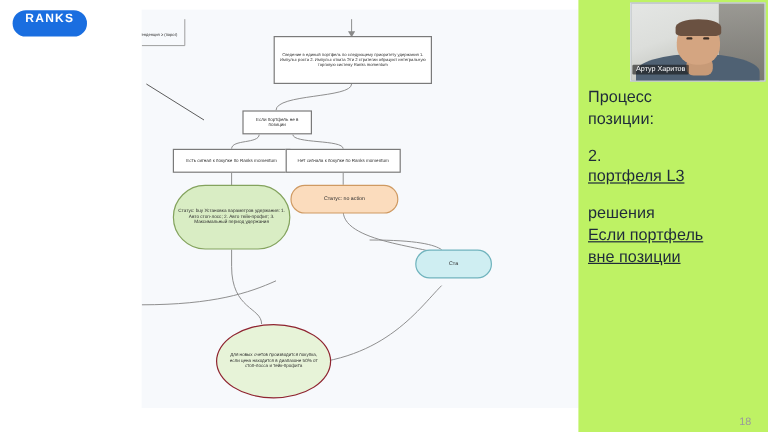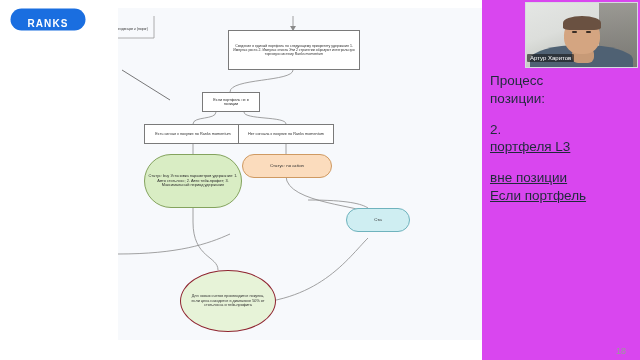--- a/index.html
+++ b/index.html
@@ -8,23 +8,23 @@
     background:#ffffff;
     font-family:"Liberation Sans","DejaVu Sans",sans-serif;
     position:relative;
   }
   
   #slide{position:absolute;inset:0;background:#ffffff;}
 
   
   #logo{
     position:absolute;left:12px;top:10px;
-    width:72px;height:19px;border-radius:10px;
+    width:59px;height:19px;border-radius:10px;
     background:#1a6ee0;
-    display:flex;align-items:flex-end;justify-content:center;
+    display:flex;align-items:flex-start;justify-content:center;
     box-shadow:0 0 0 1.5px #1a6ee0;
   }
   #logo span{
     color:#ffffff;font-size:10px;font-weight:bold;letter-spacing:1.1px;
     font-family:"Liberation Sans",sans-serif;
   }
 
   
   #diagram{
     position:absolute;left:118px;top:8px;width:364px;height:332px;
@@ -45,21 +45,21 @@
   .n-green{background:#d9edc4;border:0.8px solid #84a35e;border-radius:46px;}
   .n-peach{background:#fbdcbd;border:0.8px solid #cf9a62;border-radius:46px;}
   .n-cyan{background:#cfeef2;border:0.8px solid #6fb3bd;border-radius:46px;}
   .n-circle{
     background:#e7f3d8;border:1.6px solid #8f2430;border-radius:50%;
   }
 
   
   #textpanel{
     position:absolute;left:482px;top:0;width:158px;height:360px;
-    background:#d946ef;
+    background:#bef264;
   }
   #textblock{
     position:absolute;left:8px;top:72px;width:148px;
     font-family:"Liberation Sans",sans-serif;
     font-size:13.5px;line-height:1.32;color:#1f2b3a;
   }
   #textblock p{margin:0;}
   #textblock .gap{height:13px;}
   .u{text-decoration:underline;}
 
@@ -176,22 +176,23 @@
   </div>
 
   <div id="textpanel">
     <div id="textblock">
       <p>Процесс</p>
       <p>позиции:</p>
       <div class="gap"></div>
       <p>2.</p>
       <p class="u">портфеля L3</p>
       <div class="gap"></div>
+      <p>решения</p>
+      <p class="u">Если портфель</p>
       <p class="u">вне позиции</p>
-      <p class="u">Если портфель</p>
     </div>
   </div>
 
   <div id="webcam">
     <div class="cam-bg"></div>
     <div class="cam-wall"></div>
     <div class="cam-shoulder"></div>
     <div class="cam-neck"></div>
     <div class="cam-head"></div>
     <div class="cam-hair"></div>

